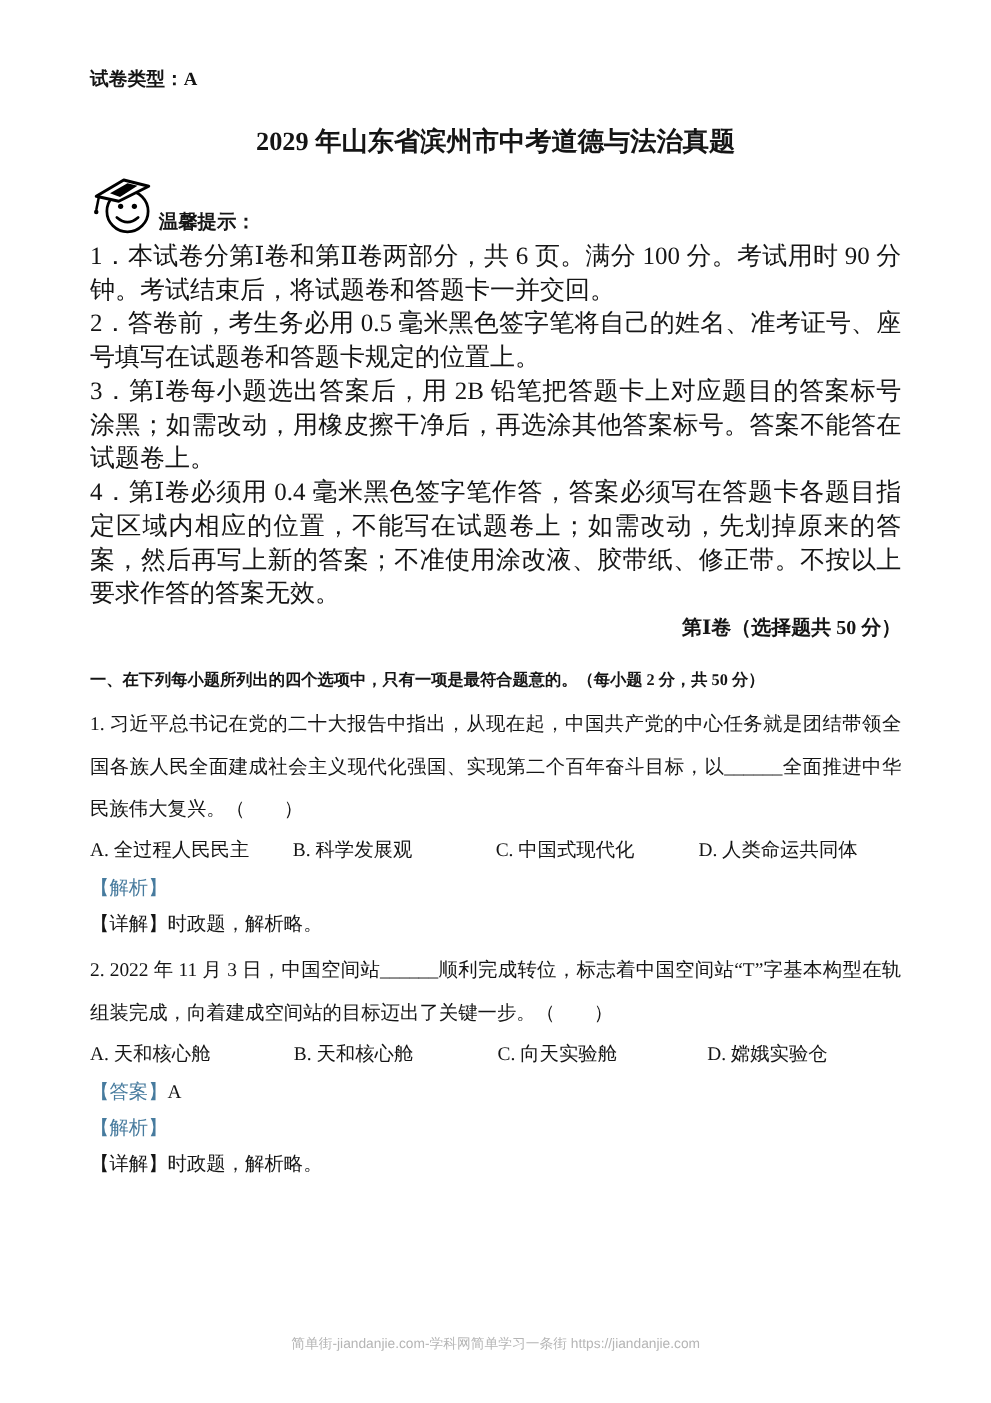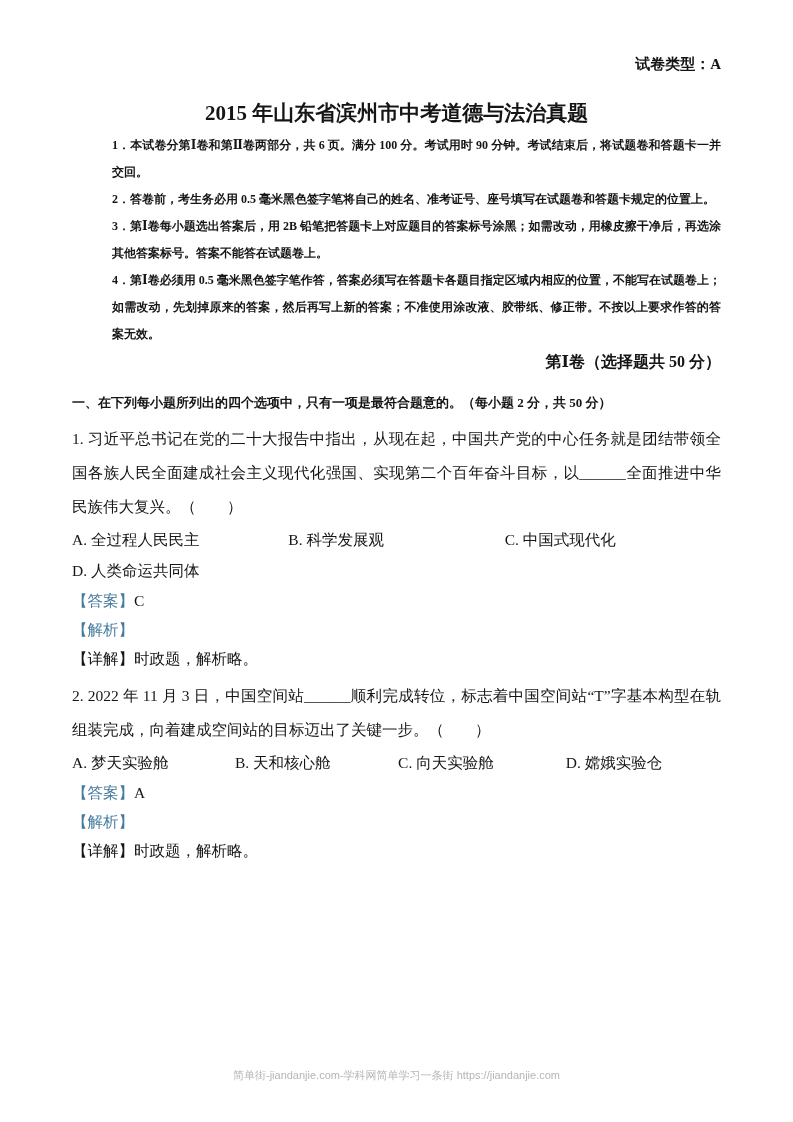--- a/index.html
+++ b/index.html
@@ -7,21 +7,21 @@
     width: 793px; height: 1122px;
     background: #ffffff;
     color: #151515;
     font-family: "Liberation Serif", "DejaVu Serif", serif;
     position: relative;
     overflow: hidden;
   }
   .page { padding: 54px 72px 0 72px; }
 
   .paper-type {
-    text-align: right;
+    text-align: left;
     font-weight: bold;
     font-size: 15px;
     line-height: 20px;
   }
 
   .title {
     text-align: center;
     font-weight: bold;
     font-size: 21px;
     line-height: 30px;
@@ -39,25 +39,24 @@
   .notice-label {
     font-weight: bold;
     font-size: 15.5px;
     line-height: 18px;
     margin-left: 1px;
     padding-bottom: 1px;
   }
 
   .instructions { margin-top: 4px; }
   .inst {
-    font-weight: bold;
-    font-size: 12px;
+    font-weight: normal;
+    font-size: 20px;
     line-height: 27px;
     text-align: justify;
-    margin-left: 40px;
   }
 
   .section-header {
     text-align: right;
     font-weight: bold;
     font-size: 16px;
     line-height: 27px;
   }
   .section-intro {
     font-weight: bold;
@@ -67,21 +66,21 @@
   }
 
   .question { margin-top: 6px; }
   .stem {
     font-size: 15.5px;
     line-height: 34px;
     text-align: justify;
     font-weight: normal;
   }
   .opts { display: grid; }
-  .opts-2 { grid-template-columns: 1fr 1fr 1fr; }
+  .opts-2 { grid-template-columns: 1fr 1fr 1fr 1fr; }
   .opts-4 { grid-template-columns: 1.05fr 1.05fr 1.08fr 1fr; }
   .opt { font-size: 15.5px; line-height: 31px; }
 
   .ans-line { font-size: 15.5px; line-height: 29px; }
   .label-accent { color: #477b9e; }
 
   .footer {
     position: absolute;
     left: 0; right: 0;
     top: 1064px;
@@ -92,50 +91,64 @@
     line-height: 22px;
   }
 </style>
 </head>
 <body>
 
 <div class="page">
 
   <div class="paper-type">试卷类型：A</div>
 
-  <div class="title">2015 年山东省滨州市中考道德与法治真题</div>
+  <div class="title">2029 年山东省滨州市中考道德与法治真题</div>
 
+  <div class="notice-row">
+    <span class="notice-icon">
+      <svg viewBox="0 0 54 48" xmlns="http://www.w3.org/2000/svg">
+        <circle cx="30" cy="29" r="16.5" fill="#ffffff" stroke="#000000" stroke-width="2.2"></circle>
+        <circle cx="24.5" cy="25" r="2.1" fill="#000000"></circle>
+        <circle cx="35.5" cy="25" r="2.1" fill="#000000"></circle>
+        <path d="M21.5 34 Q30 41.5 38.5 34" fill="none" stroke="#000000" stroke-width="2.2" stroke-linecap="round"></path>
+        <polygon points="5,17 27,4 47,9 23,21" fill="#ffffff" stroke="#000000" stroke-width="2.4" stroke-linejoin="round"></polygon>
+        <polygon points="16,14.5 30,6.5 38,8.5 24,17.5" fill="#000000"></polygon>
+        <line x1="7" y1="18" x2="5" y2="28" stroke="#000000" stroke-width="2"></line>
+        <circle cx="5" cy="29.5" r="1.8" fill="#000000"></circle>
+      </svg>
+    </span>
+    <span class="notice-label">温馨提示：</span>
+  </div>
 
   <div class="instructions">
     <div class="inst">1．本试卷分第Ⅰ卷和第Ⅱ卷两部分，共 6 页。满分 100 分。考试用时 90 分钟。考试结束后，将试题卷和答题卡一并交回。</div>
     <div class="inst">2．答卷前，考生务必用 0.5 毫米黑色签字笔将自己的姓名、准考证号、座号填写在试题卷和答题卡规定的位置上。</div>
     <div class="inst">3．第Ⅰ卷每小题选出答案后，用 2B 铅笔把答题卡上对应题目的答案标号涂黑；如需改动，用橡皮擦干净后，再选涂其他答案标号。答案不能答在试题卷上。</div>
-    <div class="inst">4．第Ⅰ卷必须用 0.5 毫米黑色签字笔作答，答案必须写在答题卡各题目指定区域内相应的位置，不能写在试题卷上；如需改动，先划掉原来的答案，然后再写上新的答案；不准使用涂改液、胶带纸、修正带。不按以上要求作答的答案无效。</div>
+    <div class="inst">4．第Ⅰ卷必须用 0.4 毫米黑色签字笔作答，答案必须写在答题卡各题目指定区域内相应的位置，不能写在试题卷上；如需改动，先划掉原来的答案，然后再写上新的答案；不准使用涂改液、胶带纸、修正带。不按以上要求作答的答案无效。</div>
   </div>
 
   <div class="section-header">第Ⅰ卷（选择题共 50 分）</div>
   <div class="section-intro">一、在下列每小题所列出的四个选项中，只有一项是最符合题意的。（每小题 2 分，共 50 分）</div>
 
   <div class="question">
     <div class="stem">1. 习近平总书记在党的二十大报告中指出，从现在起，中国共产党的中心任务就是团结带领全国各族人民全面建成社会主义现代化强国、实现第二个百年奋斗目标，以______全面推进中华民族伟大复兴。（　　）</div>
     <div class="opts opts-2">
       <div class="opt">A. 全过程人民民主</div>
       <div class="opt">B. 科学发展观</div>
       <div class="opt">C. 中国式现代化</div>
       <div class="opt">D. 人类命运共同体</div>
     </div>
-    <div class="ans-line"><span class="label-accent">【答案】</span><span>C</span></div>
     <div class="ans-line"><span class="label-accent">【解析】</span></div>
     <div class="ans-line"><span>【详解】</span><span>时政题，解析略。</span></div>
   </div>
 
   <div class="question">
     <div class="stem">2. 2022 年 11 月 3 日，中国空间站______顺利完成转位，标志着中国空间站“T”字基本构型在轨组装完成，向着建成空间站的目标迈出了关键一步。（　　）</div>
     <div class="opts opts-4">
-      <div class="opt">A. 梦天实验舱</div>
+      <div class="opt">A. 天和核心舱</div>
       <div class="opt">B. 天和核心舱</div>
       <div class="opt">C. 向天实验舱</div>
       <div class="opt">D. 嫦娥实验仓</div>
     </div>
     <div class="ans-line"><span class="label-accent">【答案】</span><span>A</span></div>
     <div class="ans-line"><span class="label-accent">【解析】</span></div>
     <div class="ans-line"><span>【详解】</span><span>时政题，解析略。</span></div>
   </div>
 
 

